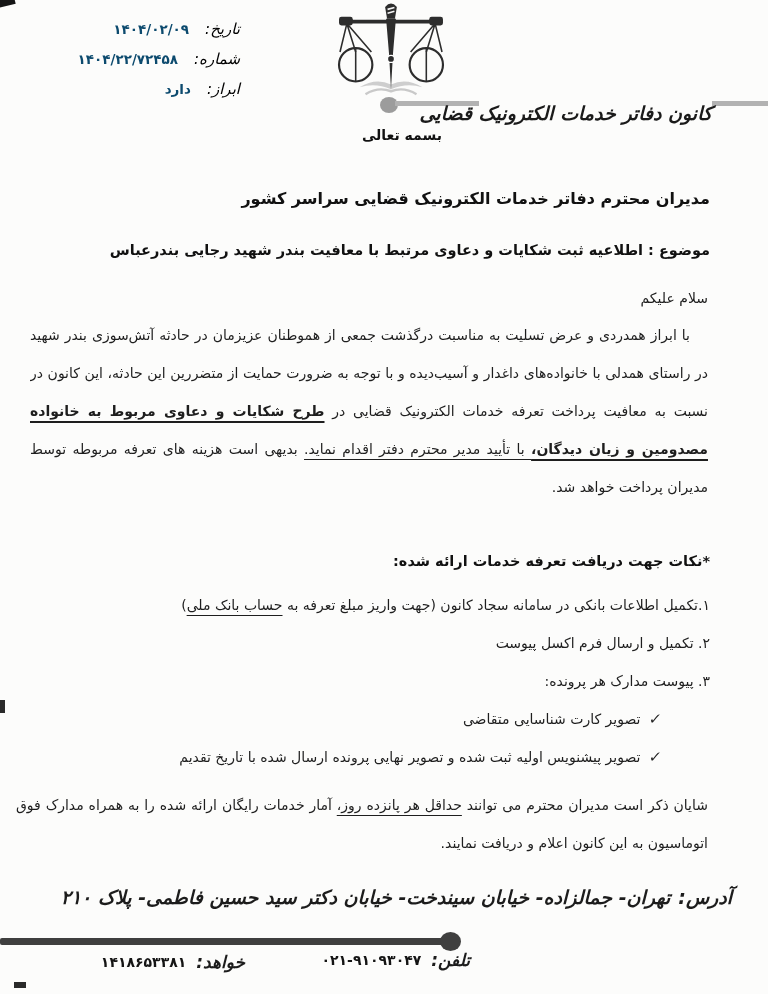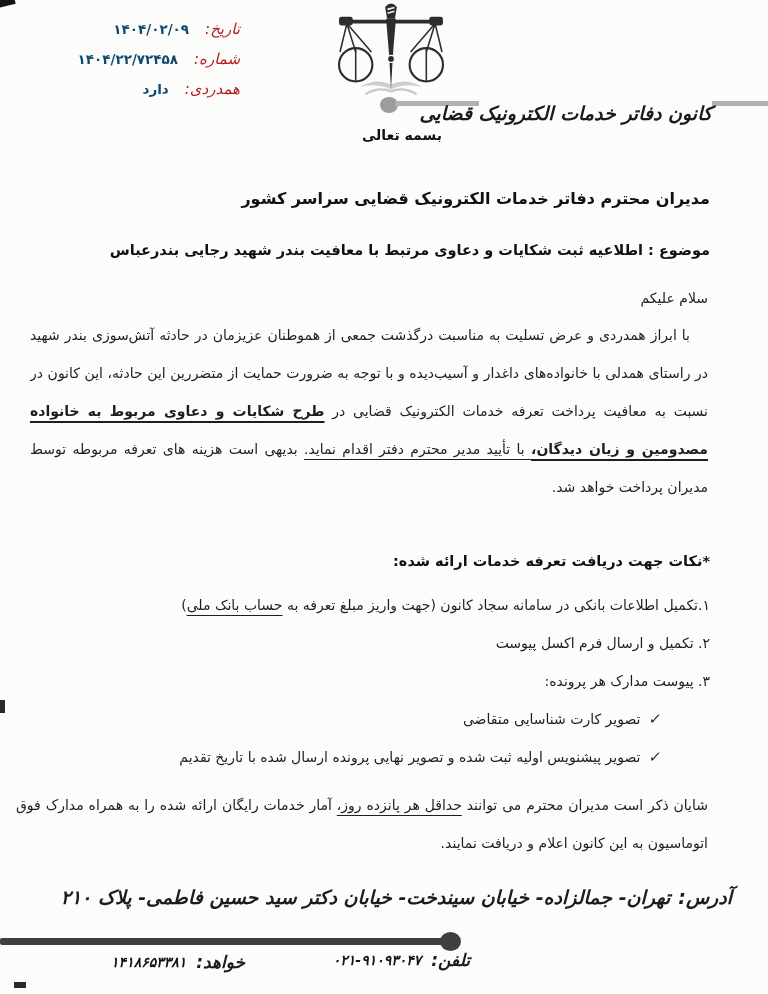--- a/index.html
+++ b/index.html
@@ -13,21 +13,21 @@
     color:#1e1e1e;
     direction:rtl;
   }
   .u{text-decoration-line:underline;text-decoration-thickness:1.3px;text-underline-offset:5px;}
   .bu{font-weight:bold;text-decoration-line:underline;text-decoration-thickness:1.5px;text-underline-offset:5px;}
   .callig{font-style:italic;letter-spacing:.2px;}
   .ltr{direction:ltr;unicode-bidi:isolate;}
   
   .meta{position:absolute;left:34px;top:14px;width:206px;}
   .meta-row{display:flex;direction:rtl;align-items:center;justify-content:flex-start;gap:16px;height:30px;}
-  .meta-label{font-size:15px;color:#b91c1c;}
+  .meta-label{font-size:15px;color:#000000;}
   .meta-value{font-weight:bold;font-size:13.5px;color:#0c4a6e;}
   
   .logo{position:absolute;left:332px;top:3px;width:118px;height:102px;}
   
   .ribbon-dot{position:absolute;left:380px;top:97px;width:18px;height:16px;border-radius:50%;background:#9c9c9c;}
   .ribbon-line-mid{position:absolute;left:395px;top:101px;width:84px;height:5px;background:#b2b2b2;}
   .ribbon-line-right{position:absolute;left:712px;top:101px;width:56px;height:5px;background:#b2b2b2;}
   .org-name{position:absolute;left:476px;top:74px;width:236px;height:28px;
     text-align:center;white-space:nowrap;font-size:19px;font-weight:bold;color:#1a1a1a;margin-top:28px;}
   .bismillah{position:absolute;left:346px;top:127px;width:96px;text-align:right;
@@ -49,21 +49,21 @@
   .check-line{padding-right:48px;}
   .check-icon{display:inline-block;margin-left:9px;font-size:15px;transform:skewX(-8deg);}
   
   .address{position:absolute;right:36px;top:886px;font-size:19px;font-weight:bold;color:#1c1c1c;
     white-space:nowrap;display:flex;direction:rtl;gap:8px;align-items:baseline;}
   .footer-line{position:absolute;left:0;top:938px;width:444px;height:7px;background:#3f3f3f;border-radius:2px;}
   .footer-dot{position:absolute;left:440px;top:932px;width:21px;height:19px;border-radius:50%;background:#3f3f3f;}
   .phone-group{position:absolute;right:298px;top:950px;display:flex;direction:rtl;gap:10px;align-items:center;}
   .postal-group{position:absolute;right:523px;top:952px;display:flex;direction:rtl;gap:10px;align-items:center;}
   .footer-label{font-size:17px;font-weight:bold;color:#1c1c1c;}
-  .footer-value{font-size:14px;font-weight:bold;color:#141414;font-style:italic;}
+  .footer-value{font-size:14px;font-weight:bold;color:#141414;}
   
   .artifact{position:absolute;background:#151515;}
   .artifact.corner{left:-3px;top:-2px;width:18px;height:8px;transform:rotate(-14deg);}
   .artifact.leftedge{left:0;top:700px;width:5px;height:13px;background:#2a2a2a;}
   .artifact.bottomdash{left:14px;top:982px;width:12px;height:6px;background:#2a2a2a;}
 </style>
 </head>
 <body>
 
 <div class="page">
@@ -75,21 +75,21 @@
   <div class="meta">
     <div class="meta-row">
       <span class="meta-label callig">تاریخ:</span>
       <span class="meta-value ltr">۱۴۰۴/۰۲/۰۹</span>
     </div>
     <div class="meta-row">
       <span class="meta-label callig">شماره:</span>
       <span class="meta-value ltr">۱۴۰۴/۲۲/۷۲۴۵۸</span>
     </div>
     <div class="meta-row">
-      <span class="meta-label callig">همدردی:</span>
+      <span class="meta-label callig">ابراز:</span>
       <span class="meta-value">دارد</span>
     </div>
   </div>
 
   <div class="logo">
     <svg viewBox="0 0 120 104" width="118" height="102" aria-hidden="true">
       <path d="M28 86 Q44 76 60 83 Q76 76 92 86 Q76 81 60 88 Q44 81 28 86 Z" fill="#c6c6c6" opacity="0.85"></path>
       <path d="M34 93 Q47 85 60 90 Q73 85 86 93" stroke="#c9c9c9" stroke-width="2.5" fill="none"></path>
       <path d="M14 19 L106 19" stroke="#2d2d2d" stroke-width="4"></path>
       <rect x="7" y="14" width="14" height="9" rx="2.5" fill="#2d2d2d"></rect>

